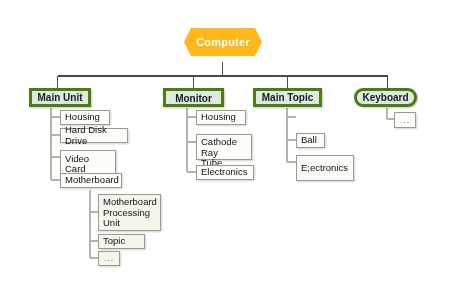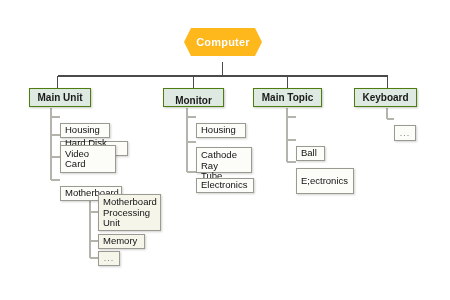--- a/index.html
+++ b/index.html
@@ -42,37 +42,36 @@
     font-size: 11px;
     justify-content: center;
     border-radius: 5px;
     clip-path: polygon(0% 50%, 9% 0%, 91% 0%, 100% 50%, 91% 100%, 9% 100%);
     letter-spacing: 0.2px;
     text-shadow: 0 0 1px rgba(0,0,0,0.08);
   }
   
   .l2-node {
     background: #dde9e1;
-    border: 1px solid #4d7c0f;
+    border: 3px solid #4d7c0f;
     color: #1a1a1a;
     font-weight: bold;
     font-size: 10px;
     justify-content: center;
     box-shadow: 1px 1px 2px rgba(0,0,0,0.22);
   }
   
   .l3-node {
     background: #fcfcf8;
     border: 1px solid #9a9a90;
     color: #111111;
     font-size: 9.5px;
     padding: 2px 4px;
     line-height: 10.5px;
     box-shadow: 1px 1px 2px rgba(0,0,0,0.18);
-    margin-top: 13px;
   }
   
   .l4-node {
     background: #f6f5ea;
     border: 1px solid #9a9a90;
     color: #111111;
     font-size: 9.5px;
     padding: 2px 4px;
     line-height: 10.5px;
     box-shadow: 1px 1px 2px rgba(0,0,0,0.18);
@@ -144,48 +143,48 @@
   </div>
 
   <div class="node l2-node" style="left:163px; top:88px; width:61px; height:19px;align-items:flex-end;">
     <span class="node-label">Monitor</span>
   </div>
 
   <div class="node l2-node" style="left:253px; top:88px; width:69px; height:19px;text-align:right;">
     <span class="node-label">Main Topic</span>
   </div>
 
-  <div class="node l2-node" style="left:354px; top:88px; width:63px; height:19px;">
+  <div class="node l2-node" style="left:354px; top:88px; width:63px; height:19px;border-radius:9px;">
     <span class="node-label">Keyboard</span>
   </div>
 
   <div class="node l3-node" style="left:60px; top:110px; width:50px; height:15px;">
     <span class="node-label">Housing</span>
   </div>
 
   <div class="node l3-node" style="left:60px; top:128px; width:68px; height:15px;">
     <span class="node-label">Hard Disk Drive</span>
   </div>
 
-  <div class="node l3-node" style="left:60px; top:132px; width:56px; height:28px;">
+  <div class="node l3-node" style="left:60px; top:150px; width:56px; height:28px;">
     <span class="node-label">Video Card</span>
   </div>
 
   <div class="node l3-node" style="left:60px; top:173px; width:62px; height:15px;">
     <span class="node-label">Motherboard</span>
   </div>
 
   <div class="node l4-node" style="left:98px; top:194px; width:63px; height:37px; align-items:flex-start;">
     <span class="node-label">Motherboard
 Processing
 Unit</span>
   </div>
 
   <div class="node l4-node" style="left:98px; top:234px; width:47px; height:15px;">
-    <span class="node-label">Memory</span>
+    <span class="node-label">Topic</span>
   </div>
 
   <div class="node l4-node ellipsis-node" style="left:98px; top:251px; width:22px; height:15px;">
     <span class="node-label">...</span>
   </div>
 
   <div class="node l3-node" style="left:196px; top:110px; width:50px; height:15px;">
     <span class="node-label">Housing</span>
   </div>
 

